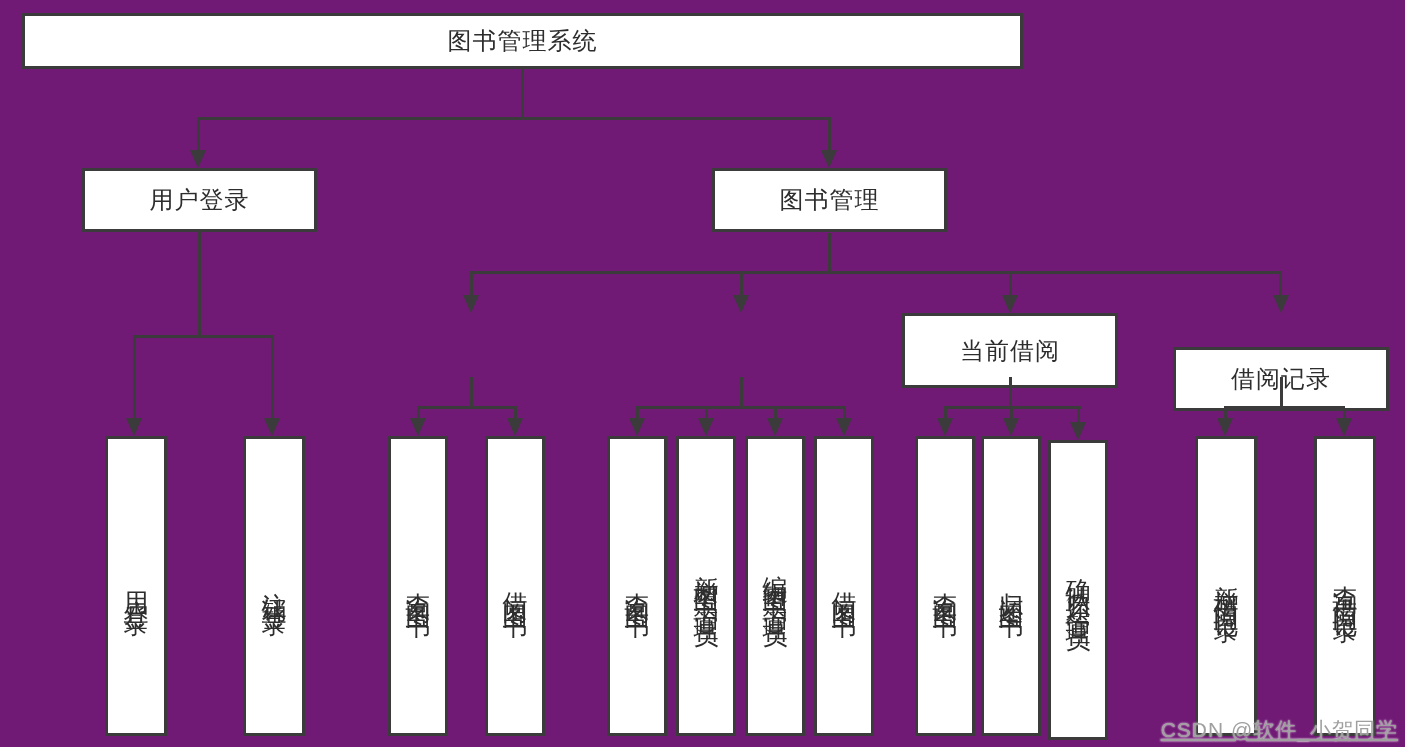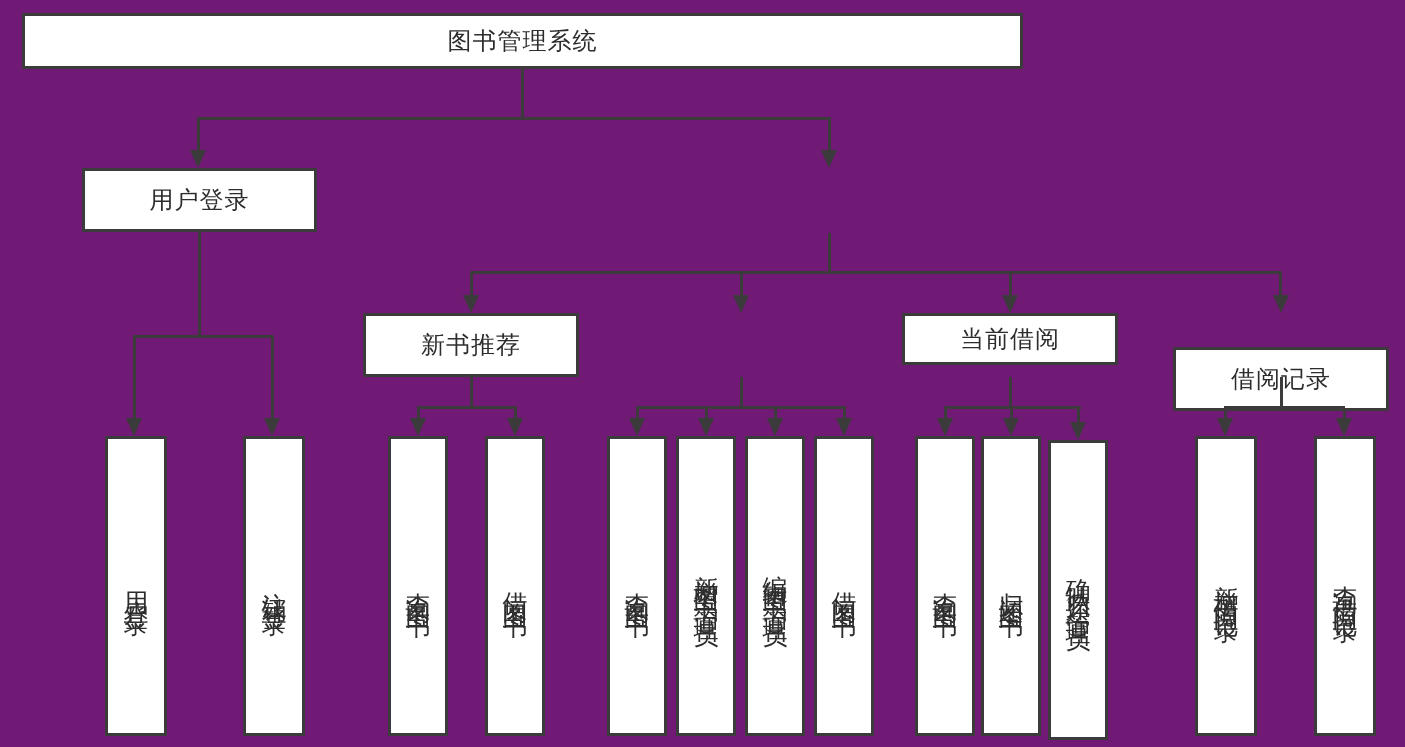--- a/index.html
+++ b/index.html
@@ -36,41 +36,41 @@
   <div class="box hbox" style="left:22px;top:13px;width:1001px;height:56px;">图书管理系统</div>
 
   <div class="ln" style="left:521px;top:69px;width:3px;height:49px;"></div>
   <div class="ln" style="left:197px;top:117px;width:634px;height:3px;"></div>
   <div class="ln" style="left:197px;top:120px;width:3px;height:31px;"></div>
   <div class="ln" style="left:828px;top:120px;width:3px;height:31px;"></div>
   <div class="ah" style="left:190px;top:150px;"></div>
   <div class="ah" style="left:821px;top:150px;"></div>
 
   <div class="box hbox" style="left:82px;top:168px;width:235px;height:64px;">用户登录</div>
+  <div class="box hbox" style="left:712px;top:168px;width:235px;height:64px;">图书管理</div>
 
   <div class="ln" style="left:198px;top:232px;width:3px;height:104px;"></div>
   <div class="ln" style="left:133px;top:335px;width:141px;height:3px;"></div>
   <div class="ln" style="left:133px;top:338px;width:3px;height:81px;"></div>
   <div class="ln" style="left:271px;top:338px;width:3px;height:81px;"></div>
   <div class="ah" style="left:126px;top:418px;"></div>
   <div class="ah" style="left:264px;top:418px;"></div>
 
   <div class="ln" style="left:828px;top:233px;width:3px;height:39px;"></div>
   <div class="ln" style="left:470px;top:271px;width:812px;height:3px;"></div>
   <div class="ln" style="left:470px;top:274px;width:3px;height:22px;"></div>
   <div class="ln" style="left:740px;top:274px;width:3px;height:22px;"></div>
   <div class="ln" style="left:1009px;top:274px;width:3px;height:22px;"></div>
   <div class="ln" style="left:1279px;top:274px;width:3px;height:22px;"></div>
   <div class="ah" style="left:463px;top:295px;"></div>
   <div class="ah" style="left:733px;top:295px;"></div>
   <div class="ah" style="left:1002px;top:295px;"></div>
   <div class="ah" style="left:1273px;top:295px;"></div>
 
-  <div class="box hbox" style="left:363px;top:313px;width:216px;height:64px;">新书推荐</div>
-  <div class="box hbox" style="left:902px;top:313px;width:216px;height:52px;">当前借阅</div>
+  <div class="box hbox" style="left:902px;top:313px;width:216px;height:75px;">当前借阅</div>
   <div class="box hbox" style="left:1173px;top:313px;width:216px;height:64px;margin-top:34px;">借阅记录</div>
 
   <div class="ln" style="left:470px;top:377px;width:3px;height:30px;"></div>
   <div class="ln" style="left:417px;top:406px;width:100px;height:3px;"></div>
   <div class="ln" style="left:417px;top:409px;width:3px;height:10px;"></div>
   <div class="ln" style="left:514px;top:409px;width:3px;height:10px;"></div>
   <div class="ah" style="left:410px;top:418px;"></div>
   <div class="ah" style="left:507px;top:418px;"></div>
 
   <div class="ln" style="left:740px;top:377px;width:3px;height:30px;"></div>
@@ -111,14 +111,15 @@
   <div class="box vbox" style="left:745px;top:436px;width:60px;height:300px;">编辑图书（管理员）</div>
   <div class="box vbox" style="left:814px;top:436px;width:60px;height:300px;">借阅图书</div>
 
   <div class="box vbox" style="left:915px;top:436px;width:60px;height:300px;">查询图书</div>
   <div class="box vbox" style="left:981px;top:436px;width:60px;height:300px;">归还图书</div>
   <div class="box vbox" style="left:1048px;top:440px;width:60px;height:300px;">确认归还（管理员）</div>
 
   <div class="box vbox" style="left:1195px;top:436px;width:62px;height:300px;">新增借阅记录</div>
   <div class="box vbox" style="left:1314px;top:436px;width:62px;height:300px;">查询借阅记录</div>
 
+  <div class="watermark">CSDN @软件_小贺同学</div>
 
 </div>
 
 </body></html>

